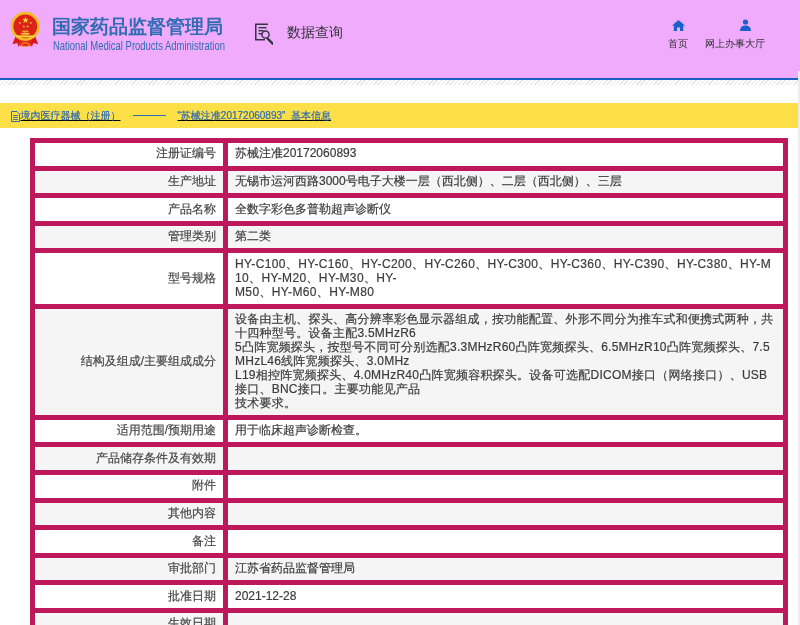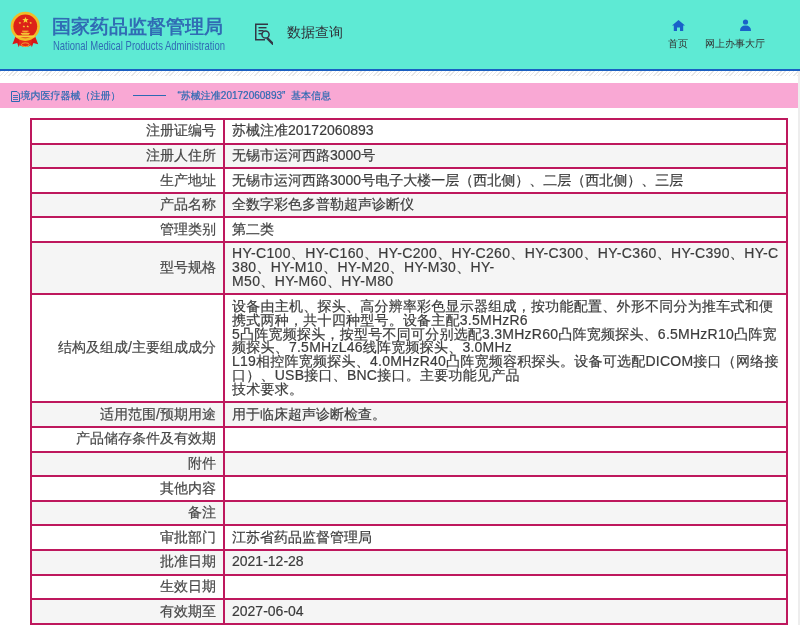--- a/index.html
+++ b/index.html
@@ -1,33 +1,33 @@
 <!DOCTYPE html>
 <html><head>
 <meta charset="utf-8">
 <style>
 * { margin:0; padding:0; box-sizing:border-box; }
 html,body { width:800px; height:625px; background:#fff; font-family:"Liberation Sans",sans-serif; overflow:hidden; }
-.hdr { position:relative; height:69px; background:#5eead4; }
+.hdr { position:relative; height:78px; background:#f0abfc; }
 .emblem { position:absolute; left:8px; top:10px; }
 .titleCN { position:absolute; left:52px; top:14px; font-size:19px; font-weight:bold; color:#306cb4;  }
 .titleEN { position:absolute; left:53px; top:38.5px; }
 .dq { position:absolute; left:253px; top:22px; }
 .dq .txt { position:absolute; left:34px; top:2px; font-size:14px; color:#2f3138; white-space:nowrap; }
 .nav1 { position:absolute; left:656px; top:20px; width:44px; text-align:center; }
 .nav1 svg,.nav2 svg { display:block; margin:0 auto; }
 .nav2 { position:absolute; left:705px; top:19px; width:80px; text-align:left; }
 .nav1 .t,.nav2 .t { font-size:10px; color:#333; margin-top:5.5px; }
 .blueline { height:2px; background:#1b5fc1; }
 .hatch { height:5px; background:repeating-linear-gradient(135deg,#e6e6e6 0,#e6e6e6 1px,#fff 1px,#fff 3px); }
-.crumbwrap { margin-top:7px; height:25px; background:#f9a8d4; }
+.crumbwrap { margin-top:18px; height:25px; background:#fde047;text-decoration:underline; }
 .crumb { padding:6px 0 0 10.5px; font-size:10px; color:#2c6ab2; display:flex; align-items:center; -webkit-text-stroke:0.2px currentColor; }
 .crumb svg { margin-right:1px; }
 .tbl { width:758px; margin:10px 0 0 30px; border-collapse:collapse; table-layout:fixed; }
-.tbl td { border:2px solid #be185d; font-size:14px; line-height:13.9px; vertical-align:middle; -webkit-text-stroke:0.2px currentColor; }
+.tbl td { border:5px solid #be185d; font-size:12px; line-height:13.9px; vertical-align:middle; -webkit-text-stroke:0.2px currentColor; }
 .tbl td.l { width:193px; text-align:right; padding:4.35px 7px 4.35px 2px; color:#474747; }
 .tbl td.v { padding:4.35px 5px 4.35px 7px; color:#3c3c3c; word-break:break-all; }
 .v8 { letter-spacing:0.24px; }
 .v7 { letter-spacing:0.36px; }
 .tbl tr:nth-child(even) { background:#f5f5f5; }
 .dsh { display:inline-block; width:33px; height:1.4px; background:#2c6ab2; vertical-align:3px; margin:0 12px 0 12px; }
 .sb { position:fixed; right:0; top:71px; width:2px; height:554px; background:#ededed; }
 </style>
 </head>
 <body>
@@ -95,24 +95,20 @@
     <span>境内医疗器械（注册）<span class="dsh"></span>“苏械注准20172060893”&nbsp; 基本信息</span>
   </div>
 </div>
 <table class="tbl">
 <tbody>
       <tr>
         <td class="l">注册证编号</td>
         <td class="v">苏械注准20172060893</td>
       </tr>
 <tr>
-        <td class="l">注册人住所</td>
-        <td class="v">无锡市运河西路3000号</td>
-      </tr>
-<tr>
         <td class="l">生产地址</td>
         <td class="v">无锡市运河西路3000号电子大楼一层（西北侧）、二层（西北侧）、三层</td>
       </tr>
 <tr>
         <td class="l">产品名称</td>
         <td class="v">全数字彩色多普勒超声诊断仪</td>
       </tr>
 <tr>
         <td class="l">管理类别</td>
         <td class="v">第二类</td>

